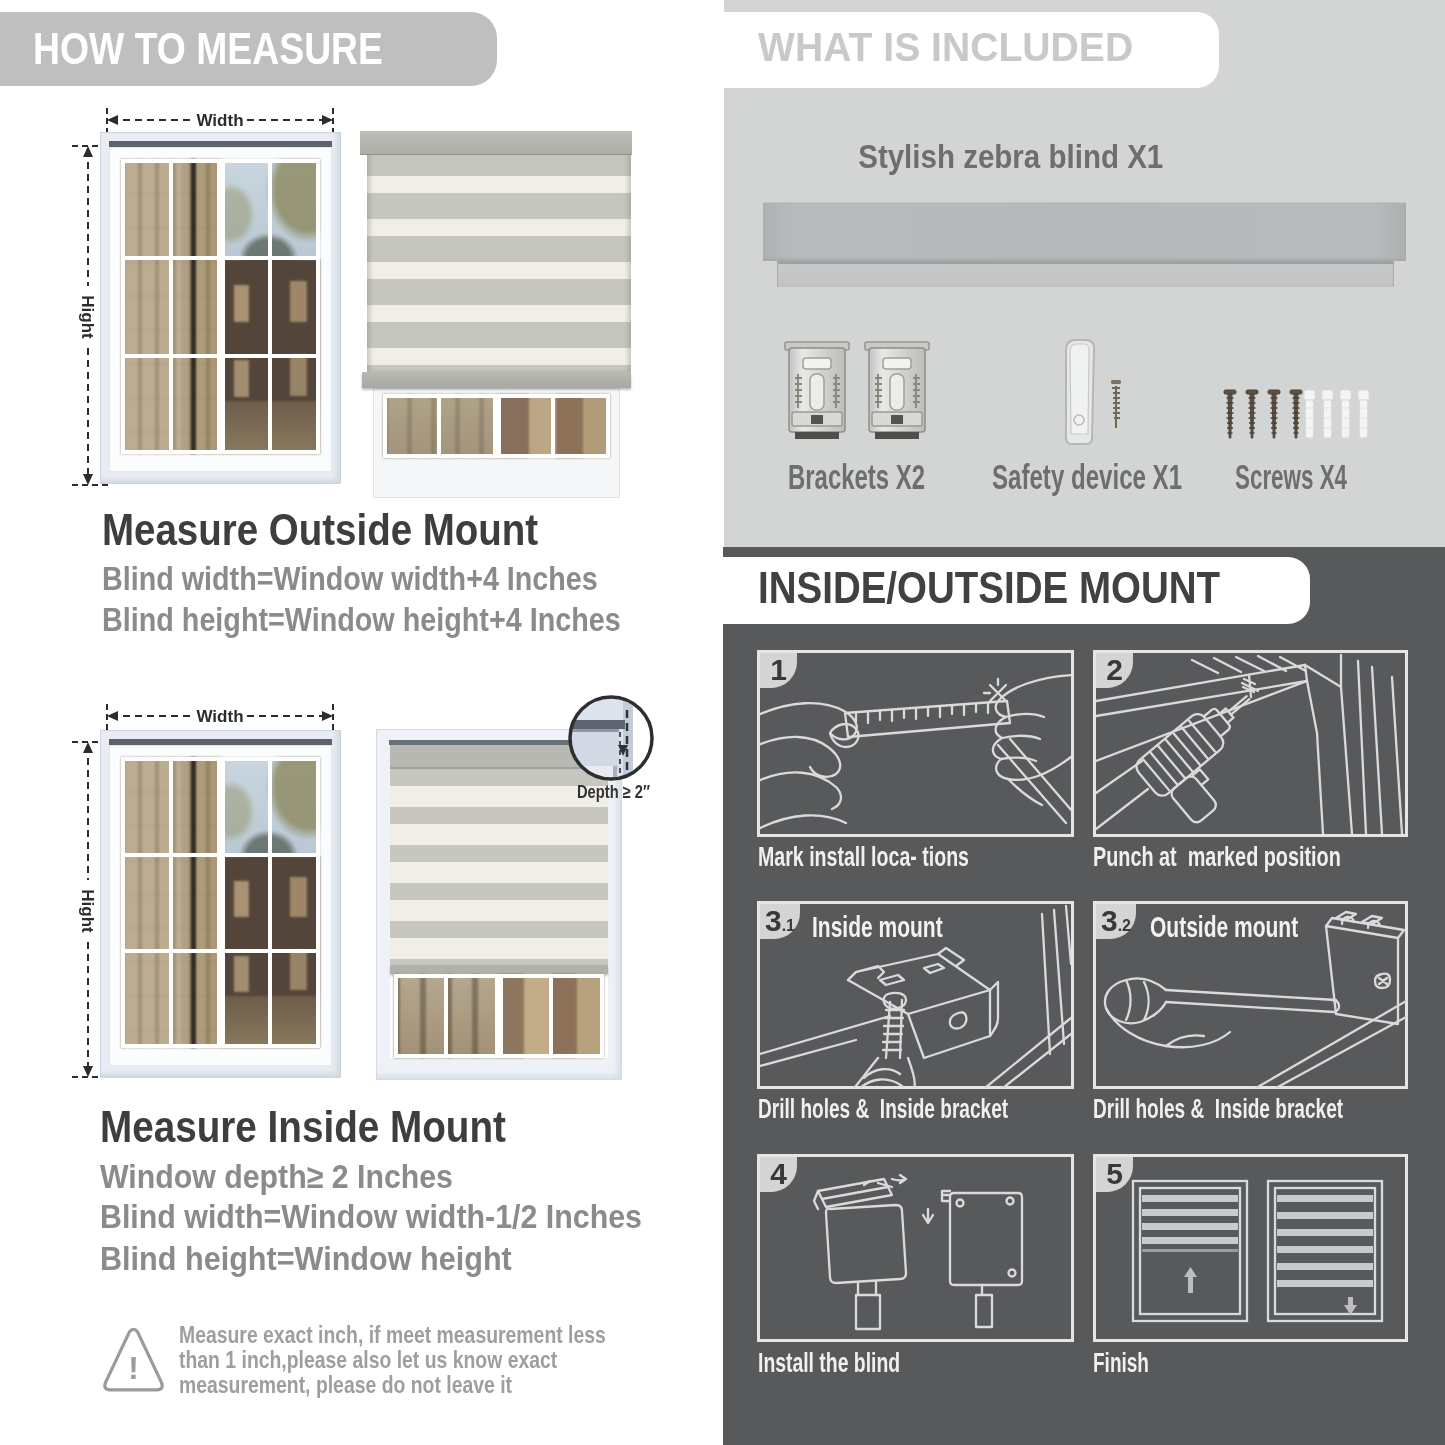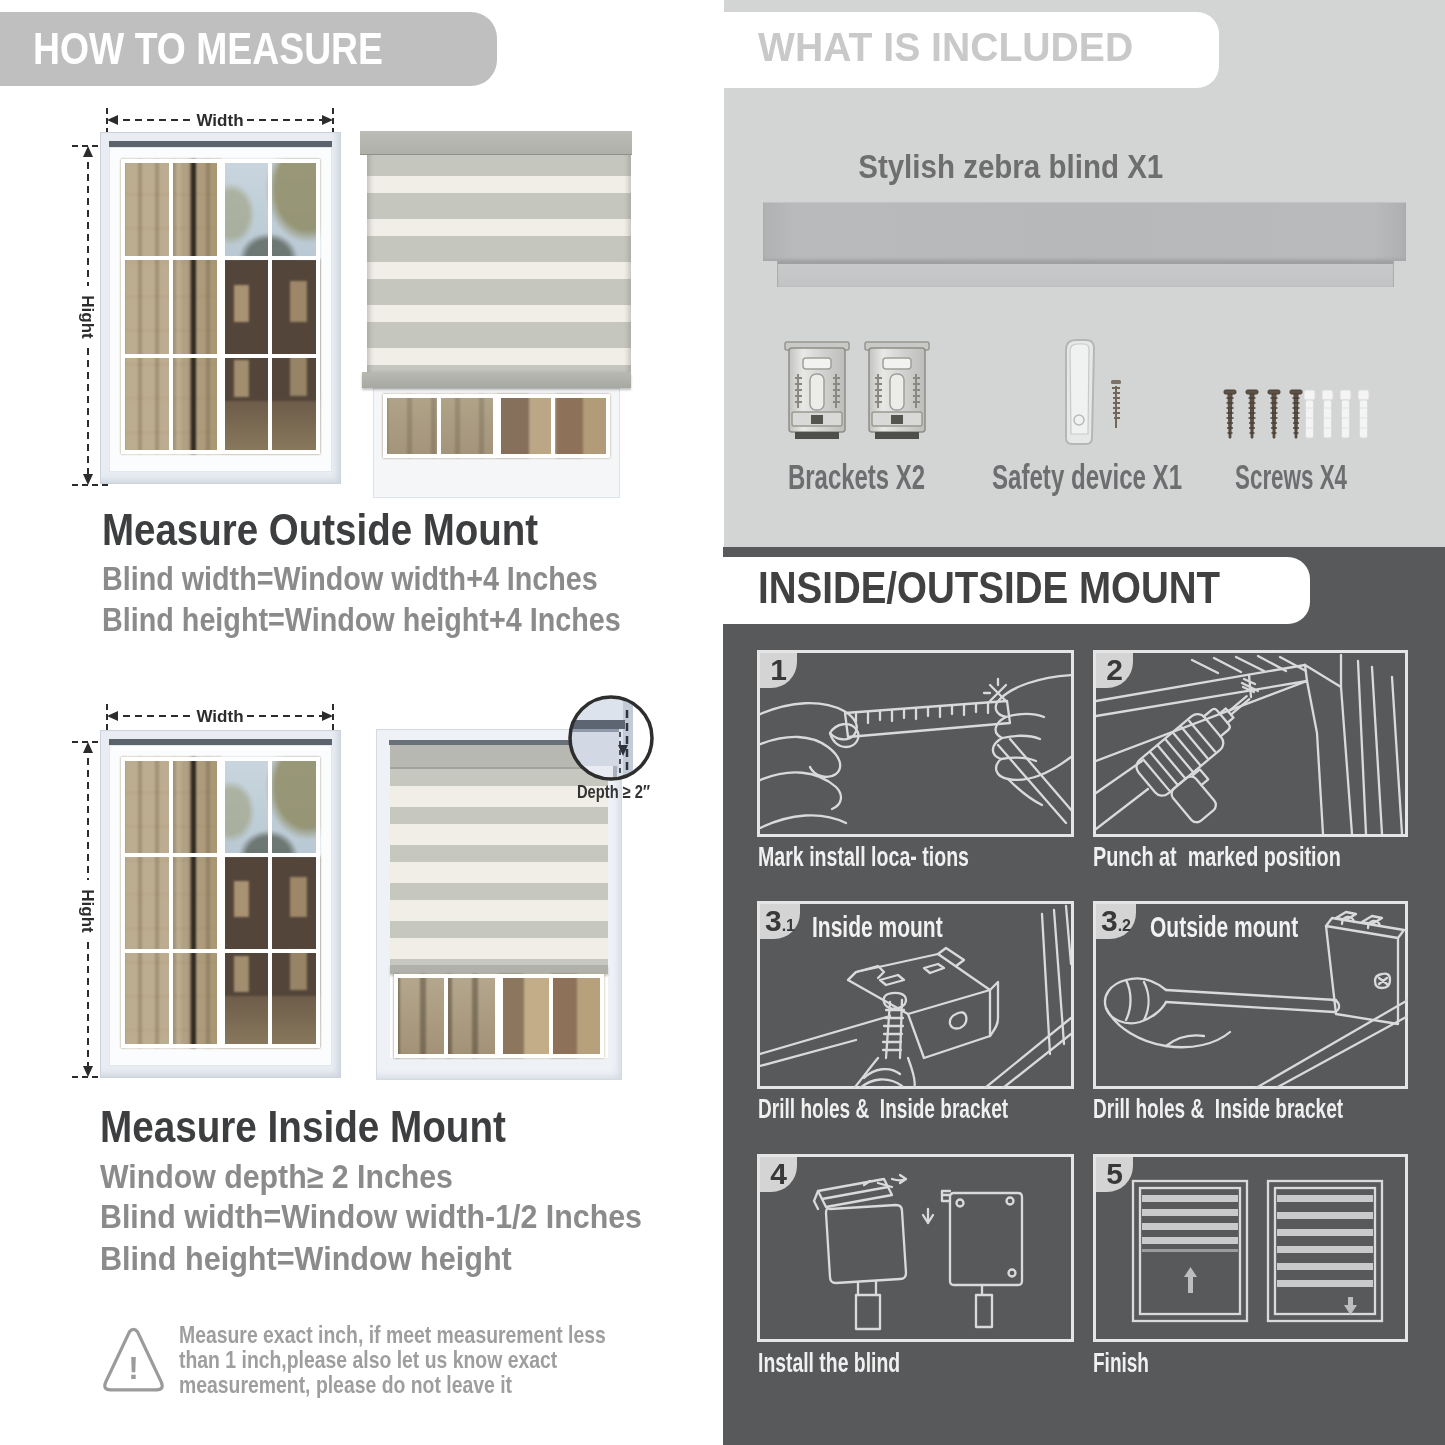--- a/index.html
+++ b/index.html
@@ -194,21 +194,21 @@
 <div id="t8" class="abs sub" style="left:100px;top:1242px;transform:scaleX(0.927)">Blind height=Window height</div>
 
 <svg class="abs" style="left:100px;top:1324px" width="67" height="72" viewBox="0 0 72 76">
   <path d="M31.5 8 Q36 2 40.5 8 L66 62 Q69 70 61 70 L11 70 Q3 70 6 62 Z" fill="none" stroke="#9b9b9b" stroke-width="3.5" stroke-linejoin="round"></path>
   <text x="36" y="58" font-size="34" font-weight="bold" fill="#9b9b9b" text-anchor="middle" font-family="Liberation Sans,sans-serif">!</text>
 </svg>
 <div id="t9" class="abs b" style="left:179px;top:1322px;font-size:24px;line-height:25px;color:#9e9e9e;white-space:pre;transform-origin:0 0;transform:scaleX(0.808)">Measure exact inch, if meet measurement less<br>than 1 inch,please also let us know exact<br>measurement, please do not leave it</div>
 
 <div class="abs" style="left:724px;top:12px;width:495px;height:76px;background:#fff;border-radius:0 22px 22px 0"></div>
 <div id="t10" class="abs b" style="left:758px;top:27px;font-size:41px;color:#c9c9c9;line-height:1;white-space:pre;transform-origin:0 0;transform:scaleX(0.954)">WHAT IS INCLUDED</div>
-<div id="t11" class="abs b" style="left:724px;top:149px;width:573px;text-align:center;font-size:34px;color:#6e6e6e;line-height:1;white-space:pre"><span id="t11s" style="display:inline-block;transform:scaleX(0.868);transform-origin:50% 0">Stylish zebra blind X1</span></div>
+<div id="t11" class="abs b" style="left:724px;top:139px;width:573px;text-align:center;font-size:34px;color:#6e6e6e;line-height:1;white-space:pre"><span id="t11s" style="display:inline-block;transform:scaleX(0.868);transform-origin:50% 0">Stylish zebra blind X1</span></div>
 
 <div class="abs" style="left:763px;top:202px;width:643px;height:59px;background:linear-gradient(90deg,#b0b1b2 0,#b9babb 5%,#b7b8b9 50%,#b9babb 95%,#aeafb0 100%);box-shadow:inset 0 1px 0 #c2c3c4, inset 0 -2px 3px #a5a6a7"></div>
 <div class="abs" style="left:777px;top:261px;width:617px;height:26px;background:linear-gradient(180deg,#9fa0a1 0 3px,#c8c9ca 3px,#c2c3c4);box-shadow:inset 1px 0 1px #aaabac, inset -1px 0 1px #aaabac"></div>
 
 <svg class="abs" style="left:783px;top:338px" width="150" height="106" viewBox="0 0 150 106">
   <g>
     <rect x="2" y="4" width="64" height="8" rx="2" fill="#c9c9c7" stroke="#96968f" stroke-width="1.5"></rect>
     <rect x="6" y="10" width="56" height="84" rx="3" fill="url(#met)" stroke="#8f8f88" stroke-width="1.5"></rect>
     <rect x="20" y="20" width="28" height="11" rx="3" fill="#f2f2f0" stroke="#a0a098" stroke-width="1.5"></rect>
     <rect x="27" y="36" width="14" height="36" rx="6" fill="#ececea" stroke="#a0a098" stroke-width="1.5"></rect>

